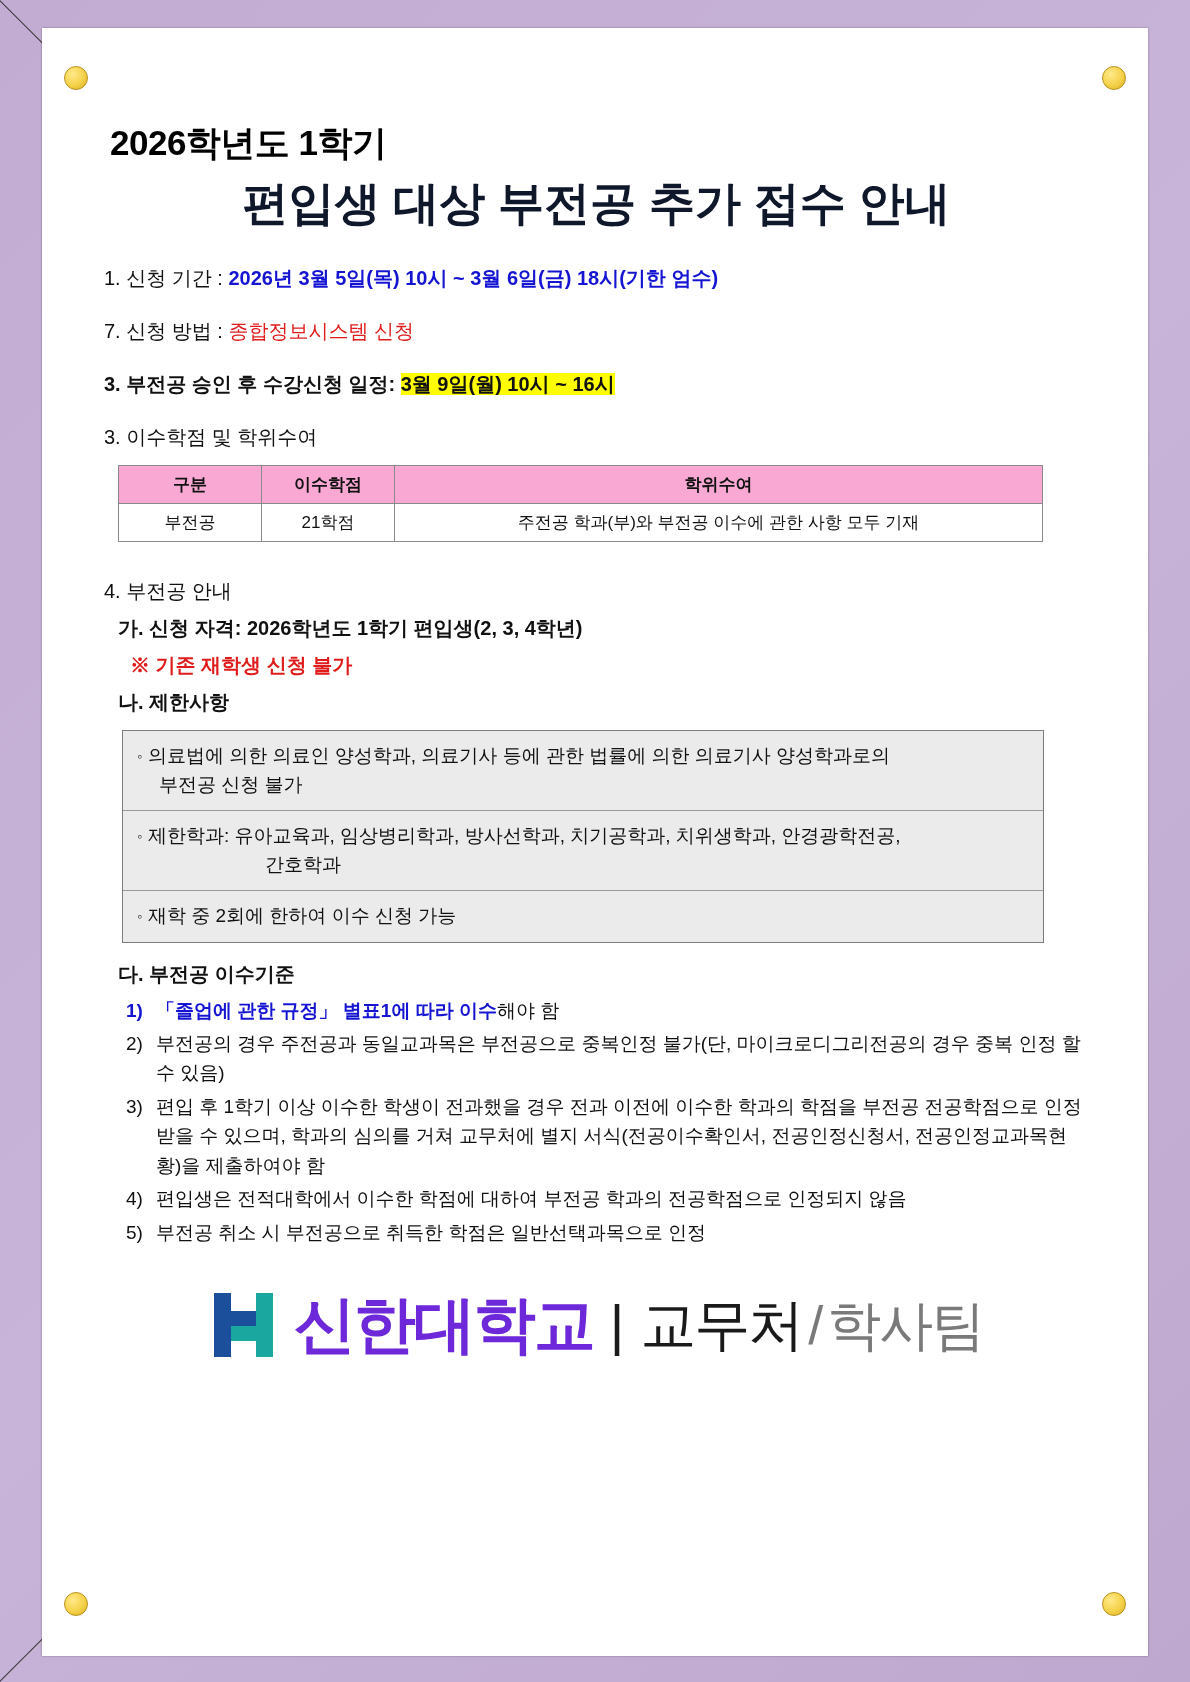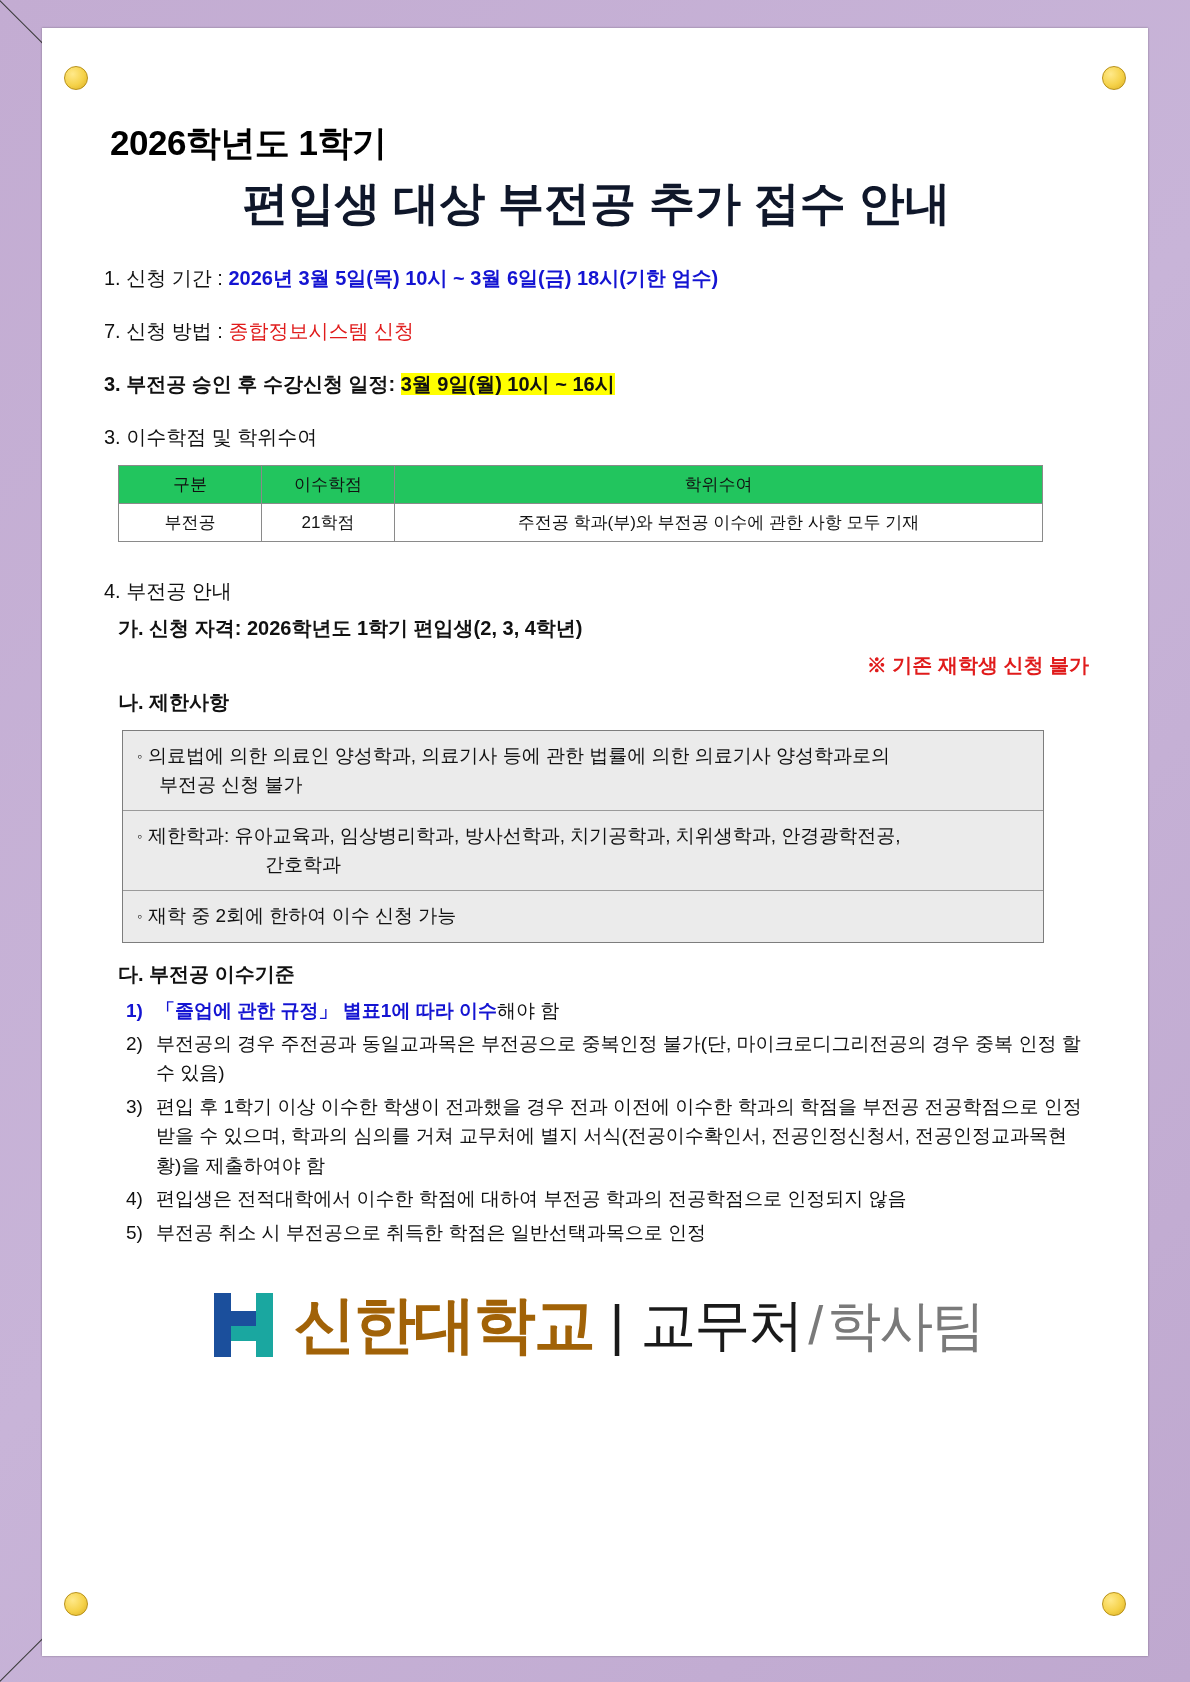--- a/index.html
+++ b/index.html
@@ -87,21 +87,20 @@
   .blue-underline {
     color: #1414d2;
     font-weight: bold;
   }
   .red {
     color: #e01b1b;
   }
   .red-bold {
     color: #e01b1b;
     font-weight: bold;
-    text-align: right;
   }
   .bold { font-weight: bold; }
   .hl {
     background: #ffff00;
     font-weight: bold;
   }
   .indent1 { padding-left: 14px; }
   .indent2 { padding-left: 26px; }
 
   table.tbl {
@@ -110,22 +109,22 @@
     margin: 12px 0 0 14px;
     font-size: 17px;
   }
   table.tbl th, table.tbl td {
     border: 1px solid #8a8a8a;
     padding: 7px 6px;
     text-align: center;
     color: #111;
   }
   table.tbl thead th {
-    background: #22c55e;
-    font-weight: normal;
+    background: #f9a8d4;
+    font-weight: bold;
     margin-left: 44px;
   }
   .col-a { width: 130px; }
   .col-b { width: 120px; }
 
   .restrict-box {
     margin: 12px 0 0 18px;
     width: 920px;
     border: 1px solid #7d7d7d;
     background: #ebebeb;
@@ -161,21 +160,21 @@
     margin-top: 40px;
     display: flex;
     align-items: center;
     justify-content: center;
     gap: 6px;
   }
   .logo-mark { width: 78px; height: 76px; }
   .logo-text {
     font-size: 62px;
     font-weight: bold;
-    color: #a16207;
+    color: #6d28d9;
     letter-spacing: -2px;
     line-height: 1;
   }
   .logo-div {
     font-size: 56px;
     color: #1a1a1a;
     margin: 0 10px;
     line-height: 1;
   }
   .logo-sub {

